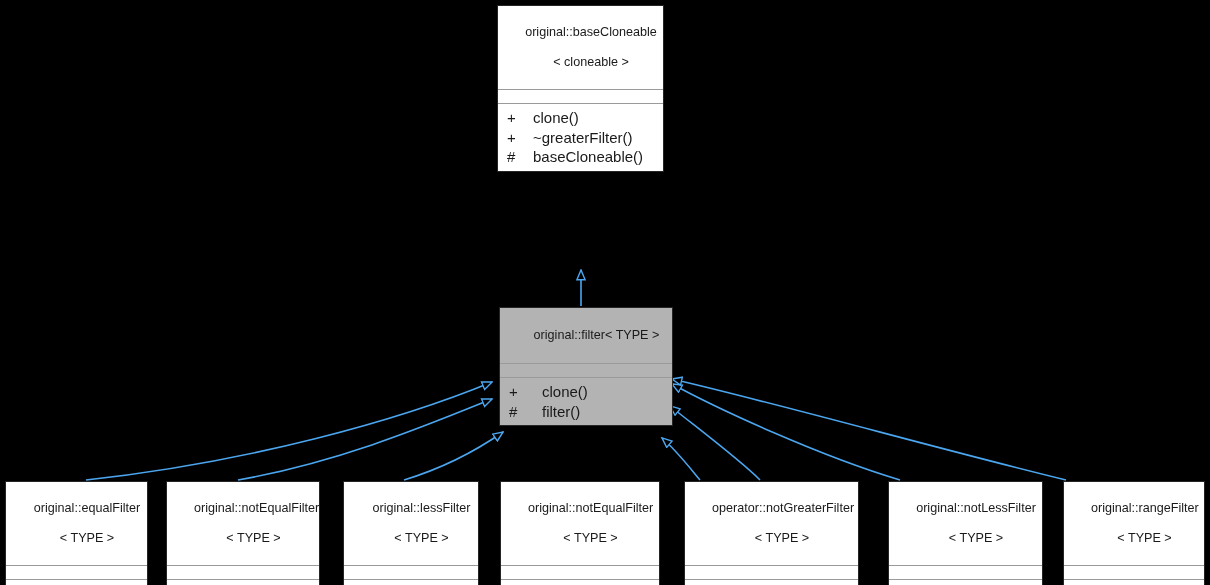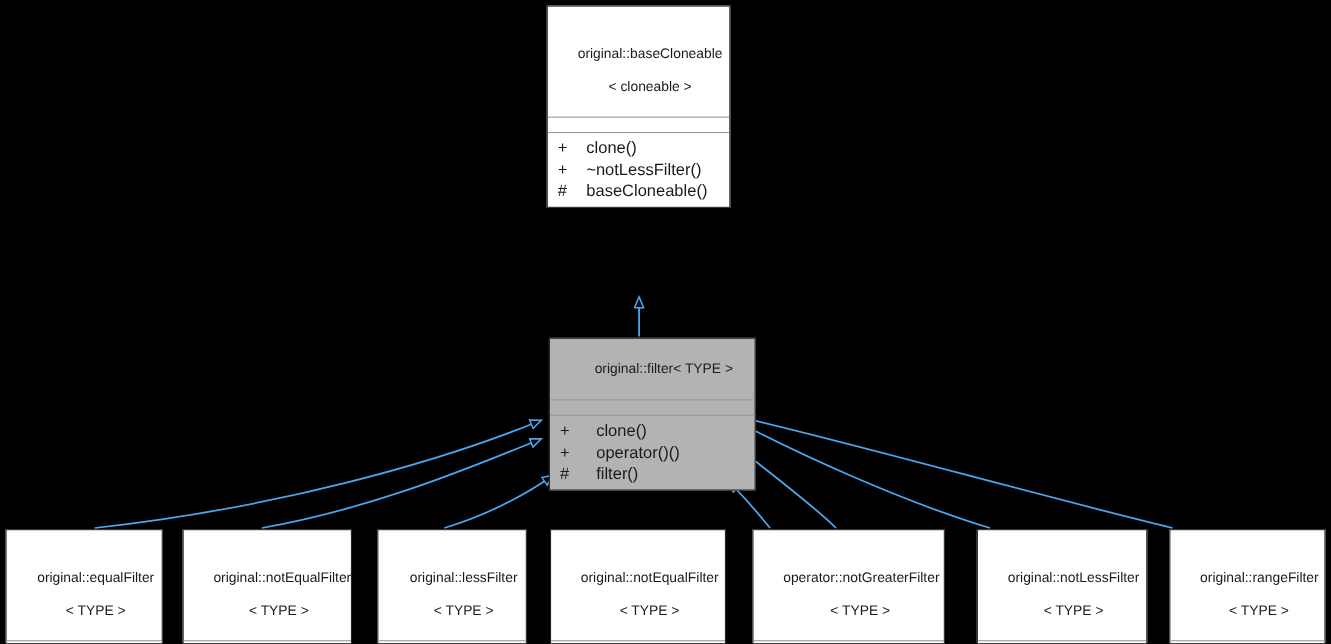--- a/index.html
+++ b/index.html
@@ -31,21 +31,21 @@
     color: #1a1a1a;
     z-index: 2;
   }
   .umlbox.highlight {
     background: #b3b3b3;
   }
   .umlbox .title {
     text-align: center;
     font-size: 12.6px;
     line-height: 15px;
-    padding: 21px 6px 4px 6px;
+    padding: 4px 6px 4px 6px;
     border-bottom: 1px solid #9a9a9a;
     white-space: pre;
   }
   .umlbox .attrs {
     height: 13px;
     border-bottom: 1px solid #9a9a9a;
   }
   .umlbox .ops {
     padding: 4px 0 4px 0;
   }
@@ -98,34 +98,33 @@
   </svg>
 
   <div class="umlbox" style="left:497px; top:5px; width:167px;">
     <div class="title">
       <span>original::baseCloneable</span><br>
       <span>&lt; cloneable &gt;</span>
     </div>
     <div class="attrs"></div>
     <div class="ops">
       <div class="op"><span class="vis">+</span><span>clone()</span></div>
-      <div class="op"><span class="vis">+</span><span>~notLessFilter()</span></div>
+      <div class="op"><span class="vis">+</span><span>~greaterFilter()</span></div>
       <div class="op"><span class="vis">#</span><span>baseCloneable()</span></div>
     </div>
   </div>
 
 
-  <div class="umlbox highlight wide" style="left:499px; top:307px; width:188px;">
+  <div class="umlbox highlight wide" style="left:499px; top:307px; width:174px;">
     <div class="title" style="padding-top:5px; padding-bottom:5px;">
       <span>original::filter&lt; TYPE &gt;</span>
     </div>
     <div class="attrs"></div>
     <div class="ops">
       <div class="op"><span class="vis">+</span><span>clone()</span></div>
-      <div class="op"><span class="vis">+</span><span>operator()()</span></div>
       <div class="op"><span class="vis">#</span><span>filter()</span></div>
     </div>
   </div>
 
   <div class="umlbox" style="left:5px; top:481px; width:143px;">
     <div class="title">
       <span>original::equalFilter</span><br>
       <span>&lt; TYPE &gt;</span>
     </div>
     <div class="attrs"></div>

